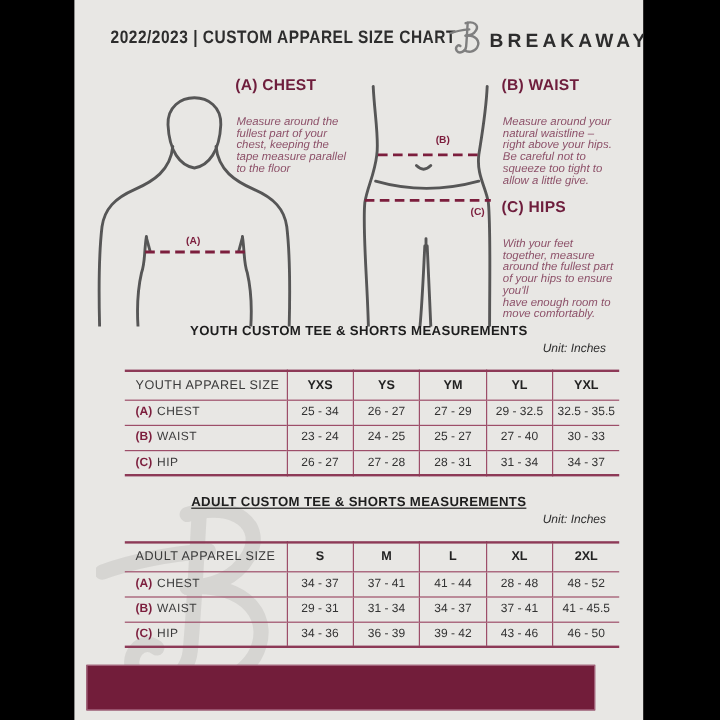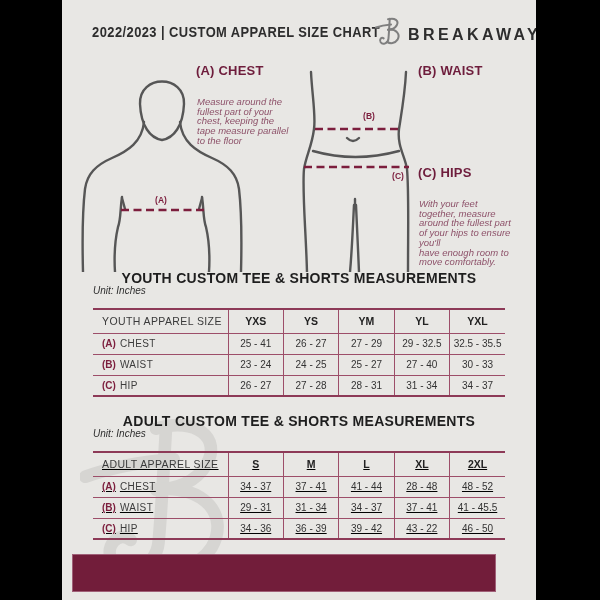--- a/index.html
+++ b/index.html
@@ -22,24 +22,24 @@
   .fig svg { display:block; }
   .marker { position:absolute; font-size:8.5px; font-weight:bold; color:#7c1e3d; }
 
   .sec-head { position:absolute; font-size:13px; font-weight:bold; color:#6e1d3c;
               letter-spacing:.2px; white-space:nowrap; }
   .sec-body { position:absolute; width:116px; font-size:9.5px; line-height:9.7px;
               font-style:italic; color:#8d5169; white-space:pre-line;margin-top:14px; }
 
   
   .tbl-title { position:absolute; width:412px; left:31px; text-align:center;
-               font-size:14px; font-weight:bold; color:#1e1e1e; letter-spacing:.3px; }
-  .tbl-unit  { position:absolute; width:412px; left:31px; text-align:left;
+               font-size:11px; font-weight:bold; color:#1e1e1e; letter-spacing:.3px; }
+  .tbl-unit  { position:absolute; width:412px; left:31px; text-align:right;
                font-size:10px; font-style:italic; color:#2e2e2e; }
-  table.size { position:absolute; left:31px; width:412px; border-collapse:collapse;
+  table.size { position:absolute; left:42px; width:412px; border-collapse:collapse;
                table-layout:fixed; background:transparent; }
   table.size { border-top:2px solid #8d3a57; border-bottom:2px solid #8d3a57; }
   table.size tr { border-bottom:1.4px solid #9d4e69; }
   table.size tr:last-child { border-bottom:none; }
   table.size td { border-left:1.4px solid #9d4e69; text-align:center;
                   font-size:10px; color:#333; height:21px; padding:0; }
   table.size td:first-child { border-left:none; text-align:left; padding-left:9px; }
   table.size tr.hdr td { height:24px; font-weight:bold; font-size:10.5px; color:#222; }
   table.size tr.hdr td:first-child { font-weight:normal; font-size:10.5px; color:#3a3a3a;
                   letter-spacing:.4px; }
@@ -113,20 +113,26 @@
   <div class="marker" style="left:326px; top:171px; width:20px; text-align:center;">(C)</div>
 
   <div class="sec-head" style="left:134px; top:63px;">(A) CHEST</div>
   <div class="sec-body" style="left:135px; top:83px;">Measure around the
 fullest part of your
 chest, keeping the
 tape measure parallel
 to the floor</div>
 
   <div class="sec-head" style="left:356px; top:63px;">(B) WAIST</div>
+  <div class="sec-body" style="left:357px; top:83px;">Measure around your
+natural waistline –
+right above your hips.
+Be careful not to
+squeeze too tight to
+allow a little give.</div>
 
   <div class="sec-head" style="left:356px; top:165px;">(C) HIPS</div>
   <div class="sec-body" style="left:357px; top:185px;">With your feet
 together, measure
 around the fullest part
 of your hips to ensure
 you'll
 have enough room to
 move comfortably.</div>
 
@@ -145,21 +151,21 @@
           <tr class="hdr">
       <td>YOUTH APPAREL SIZE</td>
       <td>YXS</td>
       <td>YS</td>
       <td>YM</td>
       <td>YL</td>
       <td>YXL</td>
     </tr>
     <tr>
       <td><span class="rp">(A)</span><span class="rl">CHEST</span></td>
-      <td>25 - 41</td>
+      <td>25 - 34</td>
       <td>26 - 27</td>
       <td>27 - 29</td>
       <td>29 - 32.5</td>
       <td>32.5 - 35.5</td>
     </tr>
     <tr>
       <td><span class="rp">(B)</span><span class="rl">WAIST</span></td>
       <td>23 - 24</td>
       <td>24 - 25</td>
       <td>25 - 27</td>
@@ -170,23 +176,23 @@
       <td><span class="rp">(C)</span><span class="rl">HIP</span></td>
       <td>26 - 27</td>
       <td>27 - 28</td>
       <td>28 - 31</td>
       <td>31 - 34</td>
       <td>34 - 37</td>
     </tr>
   </tbody>
       </table>
 
-  <div class="tbl-title" style="top:413px;">ADULT CUSTOM TEE &amp; SHORTS MEASUREMENTS</div>
+  <div class="tbl-title" style="top:413px;text-decoration:underline;">ADULT CUSTOM TEE &amp; SHORTS MEASUREMENTS</div>
   <div class="tbl-unit" style="top:428px;">Unit: Inches</div>
-  <table class="size" style="top:451px;text-decoration:underline;">
+  <table class="size" style="top:451px;">
     <colgroup>
           <col style="width:135px">
           <col>
           <col>
           <col>
           <col>
           <col>
         </colgroup>
     <tbody>
           <tr class="hdr">
@@ -211,21 +217,21 @@
       <td>31 - 34</td>
       <td>34 - 37</td>
       <td>37 - 41</td>
       <td>41 - 45.5</td>
     </tr>
     <tr>
       <td><span class="rp">(C)</span><span class="rl">HIP</span></td>
       <td>34 - 36</td>
       <td>36 - 39</td>
       <td>39 - 42</td>
-      <td>43 - 22</td>
+      <td>43 - 46</td>
       <td>46 - 50</td>
     </tr>
   </tbody>
       </table>
 
   <div class="footer-bar"></div>
  </div>
 </div>
 
 </body></html>

